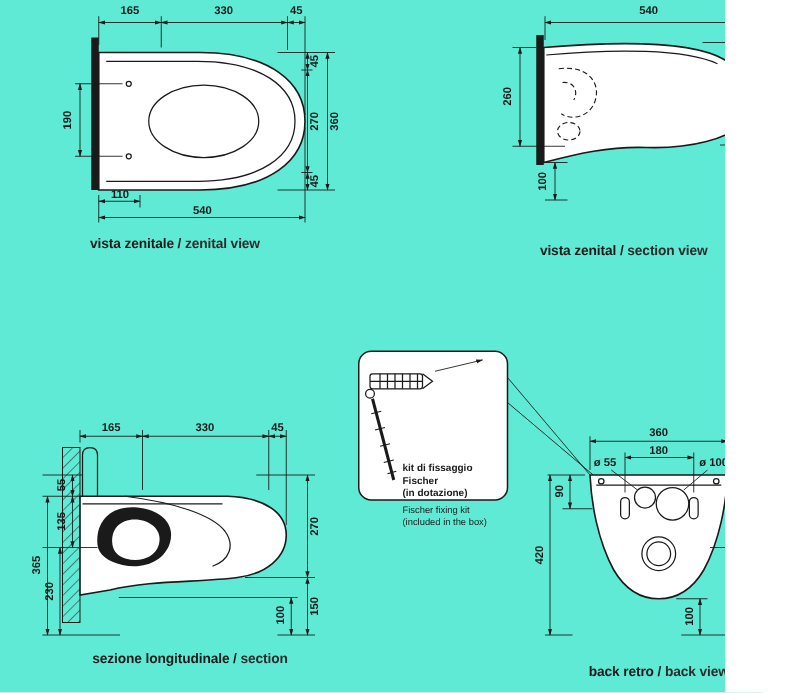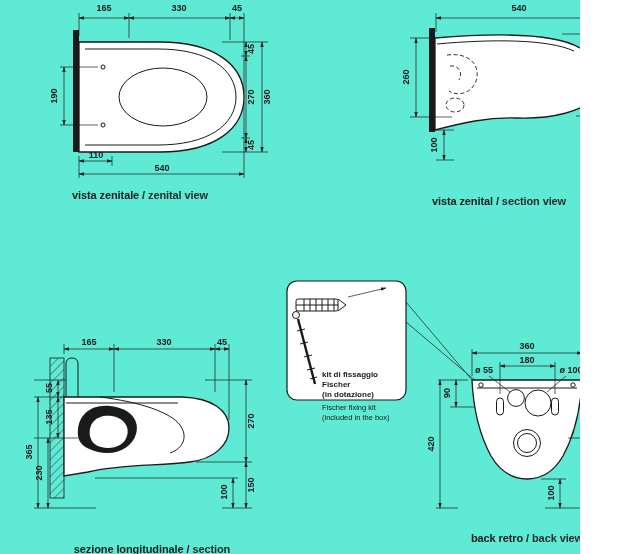--- a/index.html
+++ b/index.html
@@ -238,21 +238,21 @@
     <line class="ln" stroke-width="0.8" x1="310" y1="379" x2="317" y2="377"></line>
   </g>
 </svg>
 
 <div class="caption" style="left:40px; top:189px; width:200px;">
   <span class="cap-bold">vista zenitale</span><span class="cap-bold"> / </span><span class="cap-light">zenital view</span>
 </div>
 <div class="caption" style="left:399px; top:195px; width:200px;">
   <span class="cap-bold">vista zenital</span><span class="cap-bold"> / </span><span class="cap-light">section view</span>
 </div>
-<div class="caption" style="left:52px; top:521px; width:200px;margin-top:22px;">
+<div class="caption" style="left:52px; top:521px; width:200px;">
   <span class="cap-bold">sezione longitudinale</span><span class="cap-bold"> / </span><span class="cap-light">section</span>
 </div>
 <div class="caption" style="left:427px; top:532px; width:200px;">
   <span class="cap-bold">back retro</span><span class="cap-bold"> / </span><span class="cap-light">back view</span>
 </div>
 
 <div class="kit-text" style="left:322px; top:334px; width:82px;margin-top:36px;">
   <div class="kit-bold">kit di fissaggio</div>
   <div class="kit-bold">Fischer</div>
   <div class="kit-bold">(in dotazione)</div>

